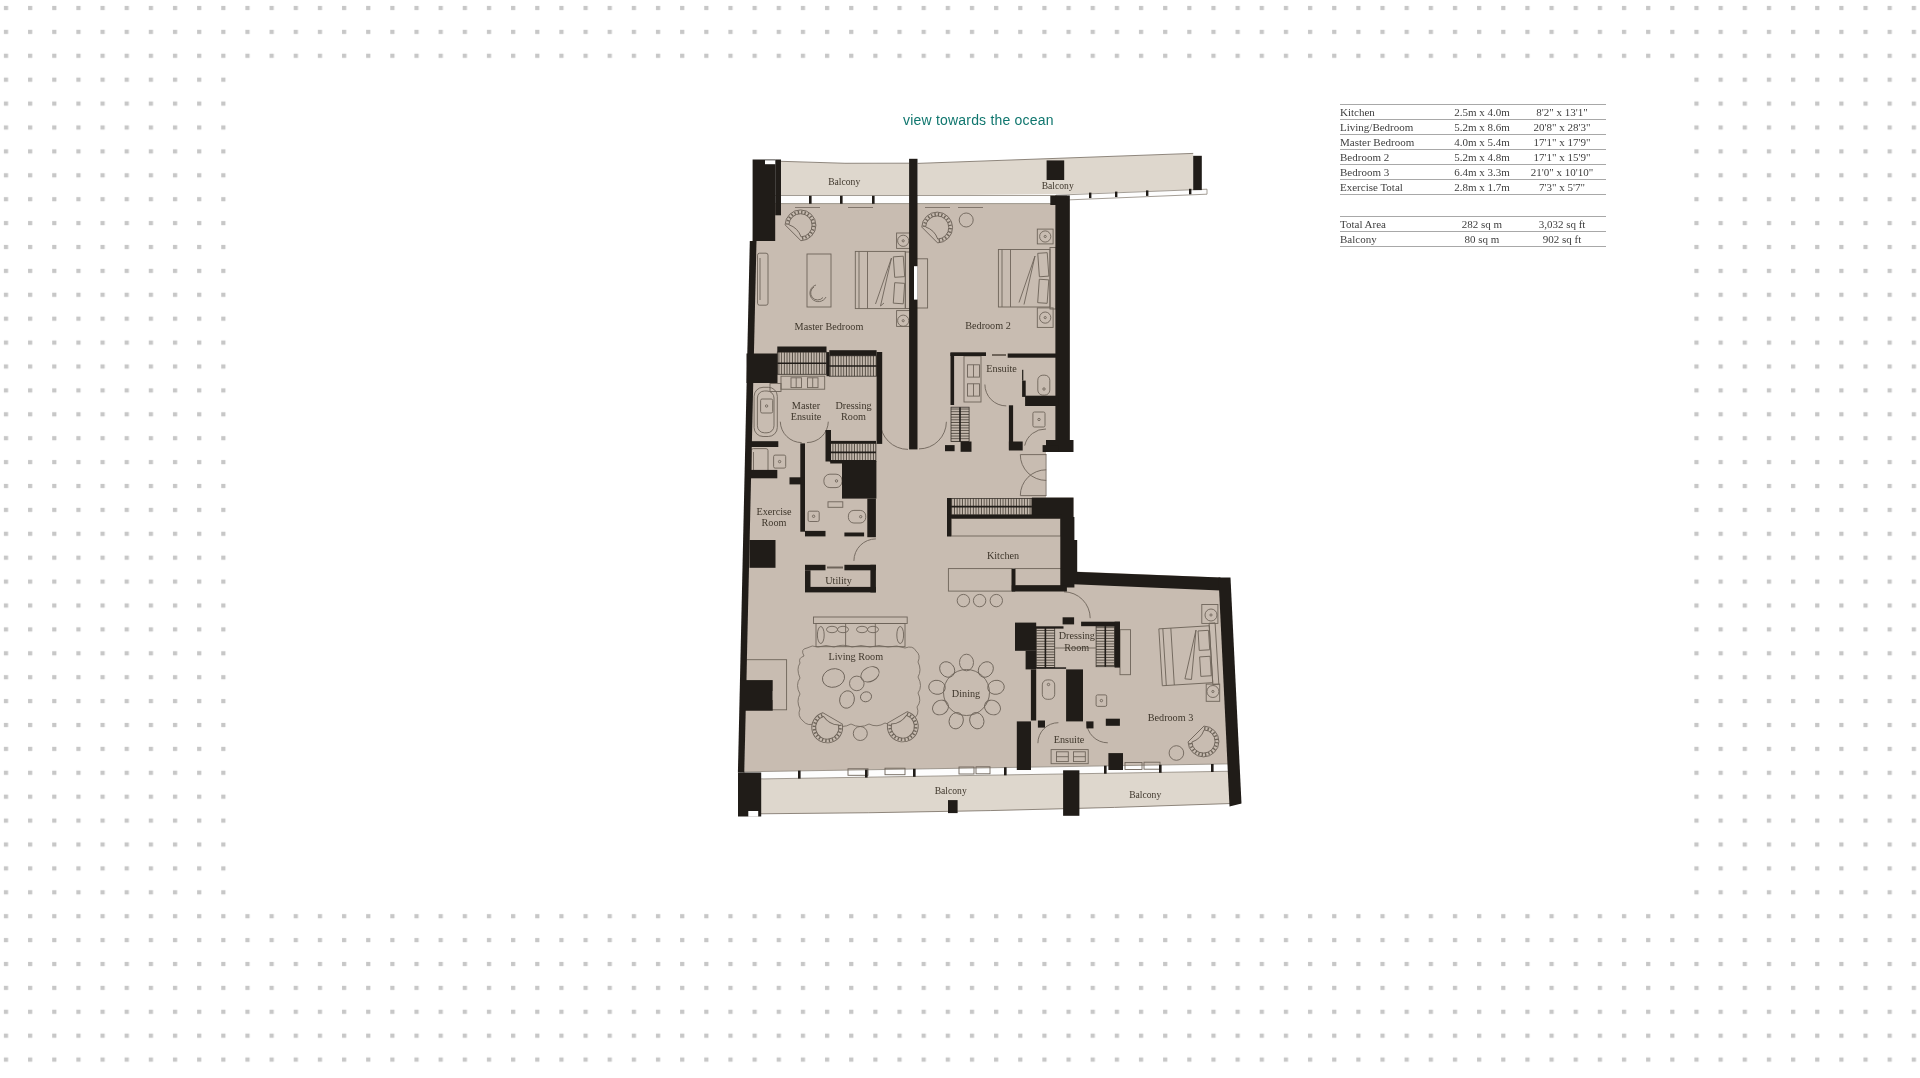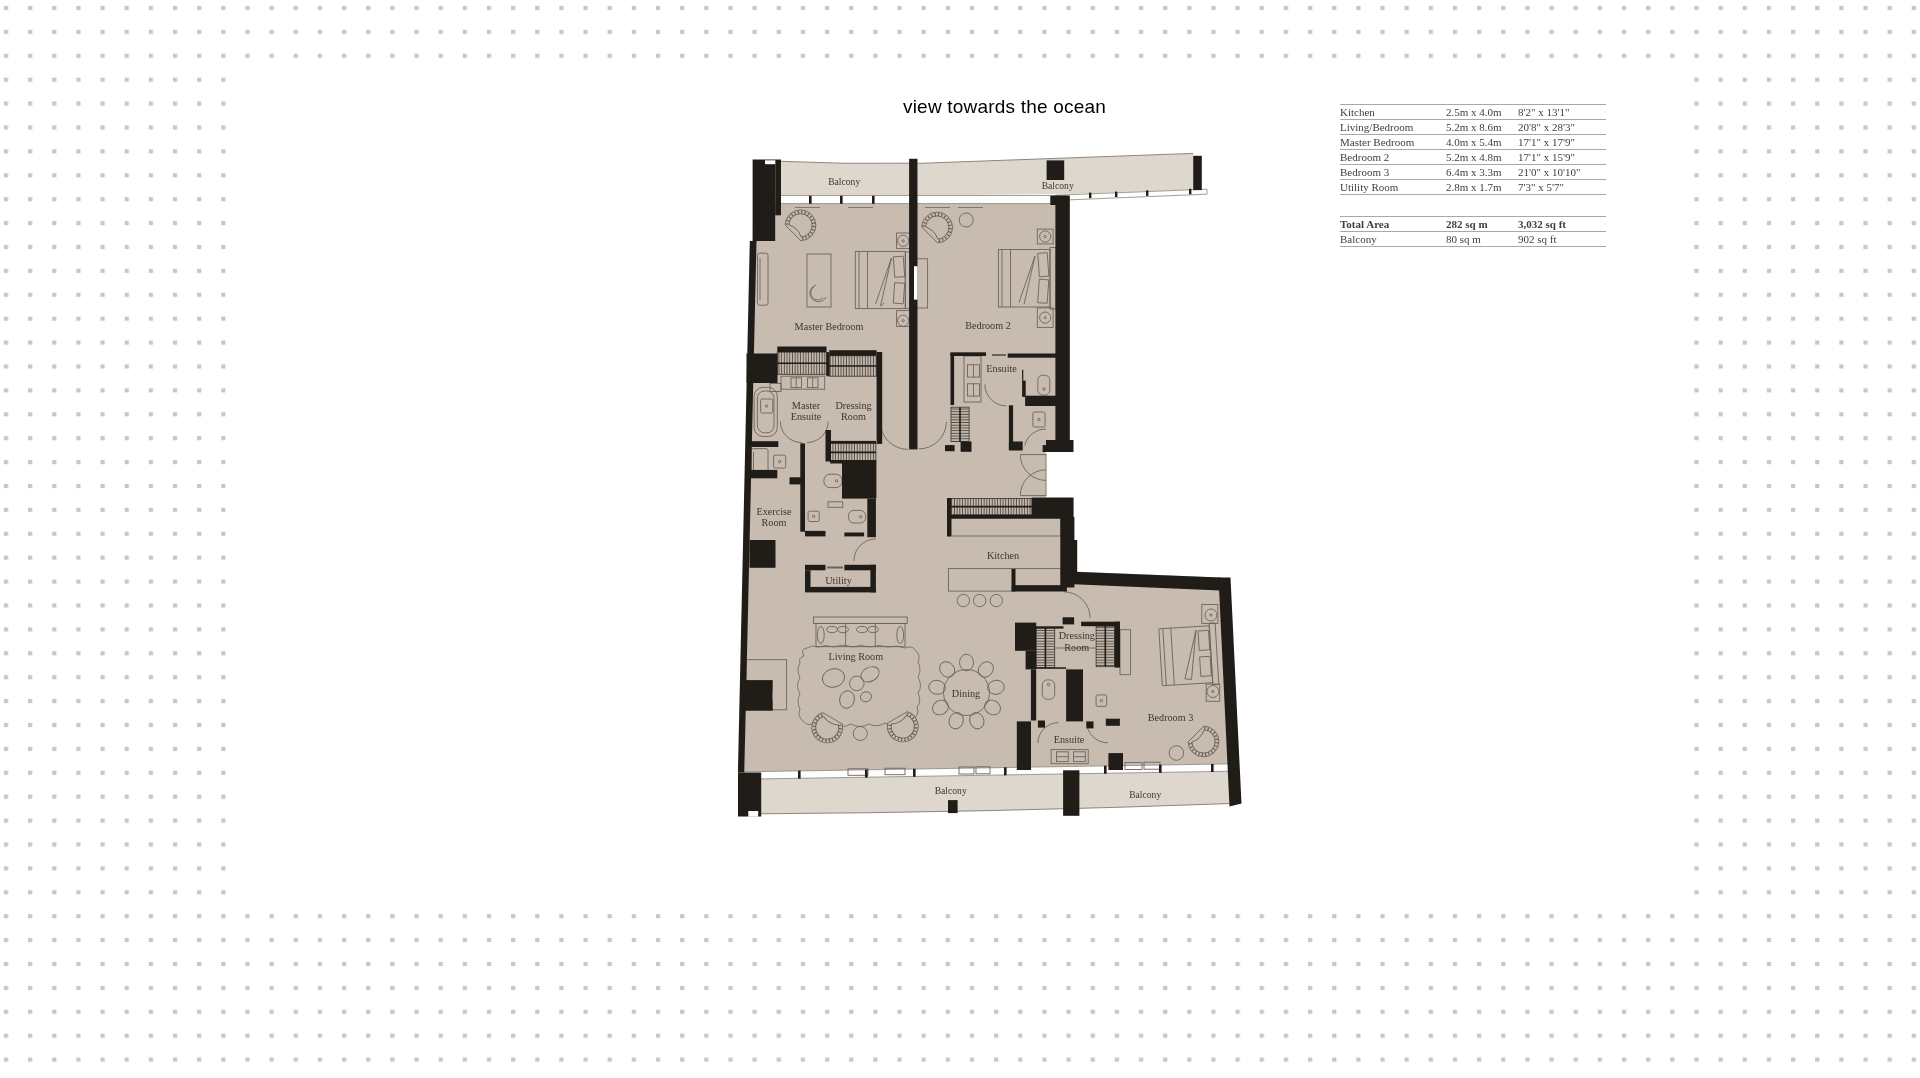--- a/index.html
+++ b/index.html
@@ -1,29 +1,29 @@
 <!DOCTYPE html>
 <html><head>
 <meta charset="utf-8">
 <style>
 html,body{margin:0;padding:0;width:1920px;height:1078px;background:#fff;overflow:hidden}
 #stage{position:relative;width:1920px;height:1078px}
 #plan{position:absolute;left:0;top:0}
-#title{position:absolute;left:903px;top:96px;width:202px;font-family:"Liberation Sans",sans-serif;font-size:19px;color:#000000;letter-spacing:.2px;white-space:nowrap}
+#title{position:absolute;left:903px;top:112px;width:202px;font-family:"Liberation Sans",sans-serif;font-size:14px;color:#0f766e;letter-spacing:.2px;white-space:nowrap}
 #tbl{position:absolute;left:1340px;top:0;width:266px;font-family:"Liberation Serif",serif;font-size:11px;color:#3e3e3e}
 #tbl table{border-collapse:collapse;width:266px;table-layout:fixed}
 #tbl td{padding:0;height:14px;line-height:14px;vertical-align:middle;white-space:nowrap}
-#tbl .r{text-align:left}
+#tbl .r{text-align:center}
 #t1{position:absolute;left:0;top:104px}
 #t1 tr{border-bottom:.8px solid #a8a8a8}
 #t1 tr:first-child{border-top:.8px solid #a8a8a8}
 #t2{position:absolute;left:0;top:216px}
 #t2 tr{border-bottom:.8px solid #a8a8a8}
 #t2 tr:first-child{border-top:.8px solid #a8a8a8}
-.b{font-weight:bold}
+.b{font-weight:normal}
 </style>
 </head>
 <body>
 <div id="stage">
 <svg id="plan" width="1920" height="1078" viewBox="0 0 1920 1078">
 <defs>
 <pattern id="dots" width="24.15" height="23.9" patternUnits="userSpaceOnUse">
   <rect x="3.9" y="5.9" width="4.2" height="4.2" fill="#c7c7c7"></rect>
 </pattern>
 <pattern id="hv" width="2.7" height="40" patternUnits="userSpaceOnUse">
@@ -427,21 +427,21 @@
             <td>Bedroom 2</td>
             <td class="r">5.2m x 4.8m</td>
             <td class="r">17'1" x 15'9"</td>
           </tr>
 <tr>
             <td>Bedroom 3</td>
             <td class="r">6.4m x 3.3m</td>
             <td class="r">21'0" x 10'10"</td>
           </tr>
 <tr>
-            <td>Utility Room</td>
+            <td>Exercise Total</td>
             <td class="r">2.8m x 1.7m</td>
             <td class="r">7'3" x 5'7"</td>
           </tr>
 </tbody>
       </table>
 <table id="t2">
 <colgroup>
           <col style="width:106px">
           <col style="width:72px">
           <col style="width:88px">

